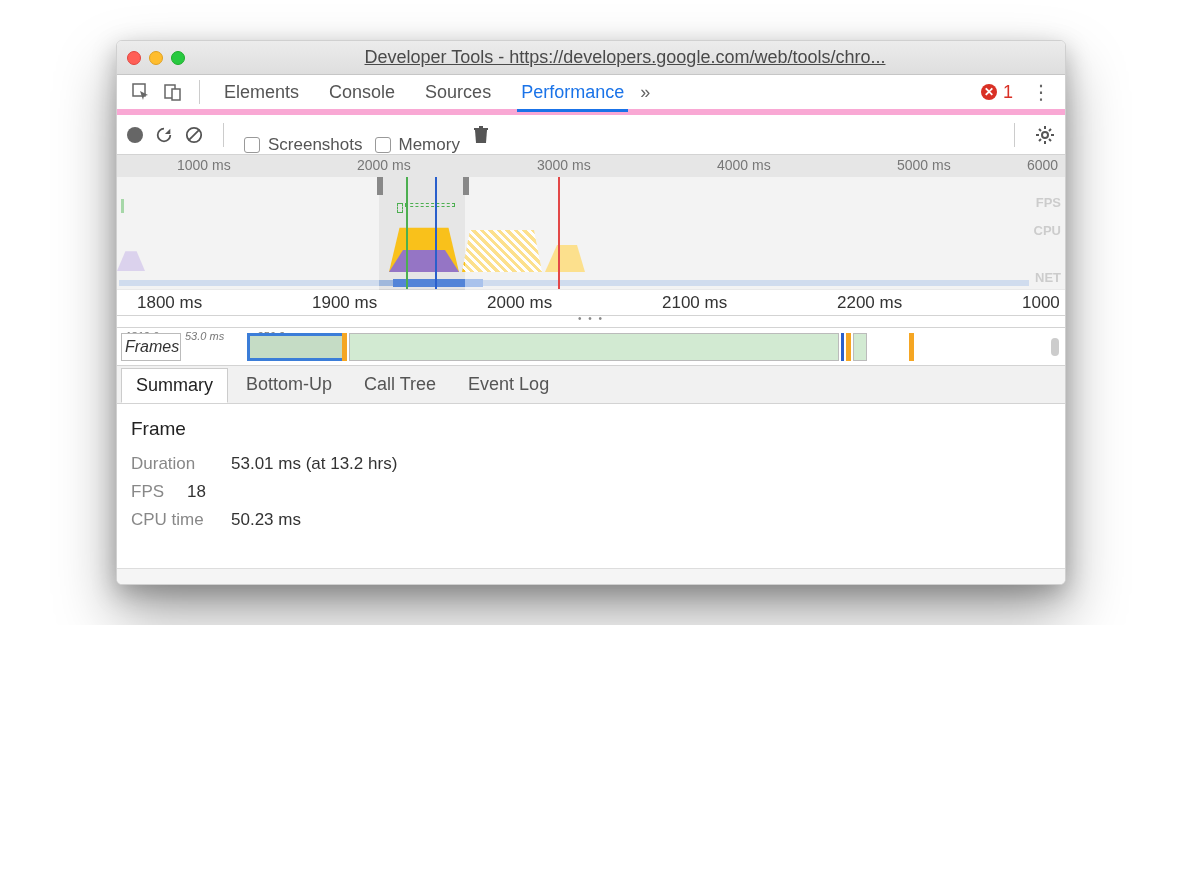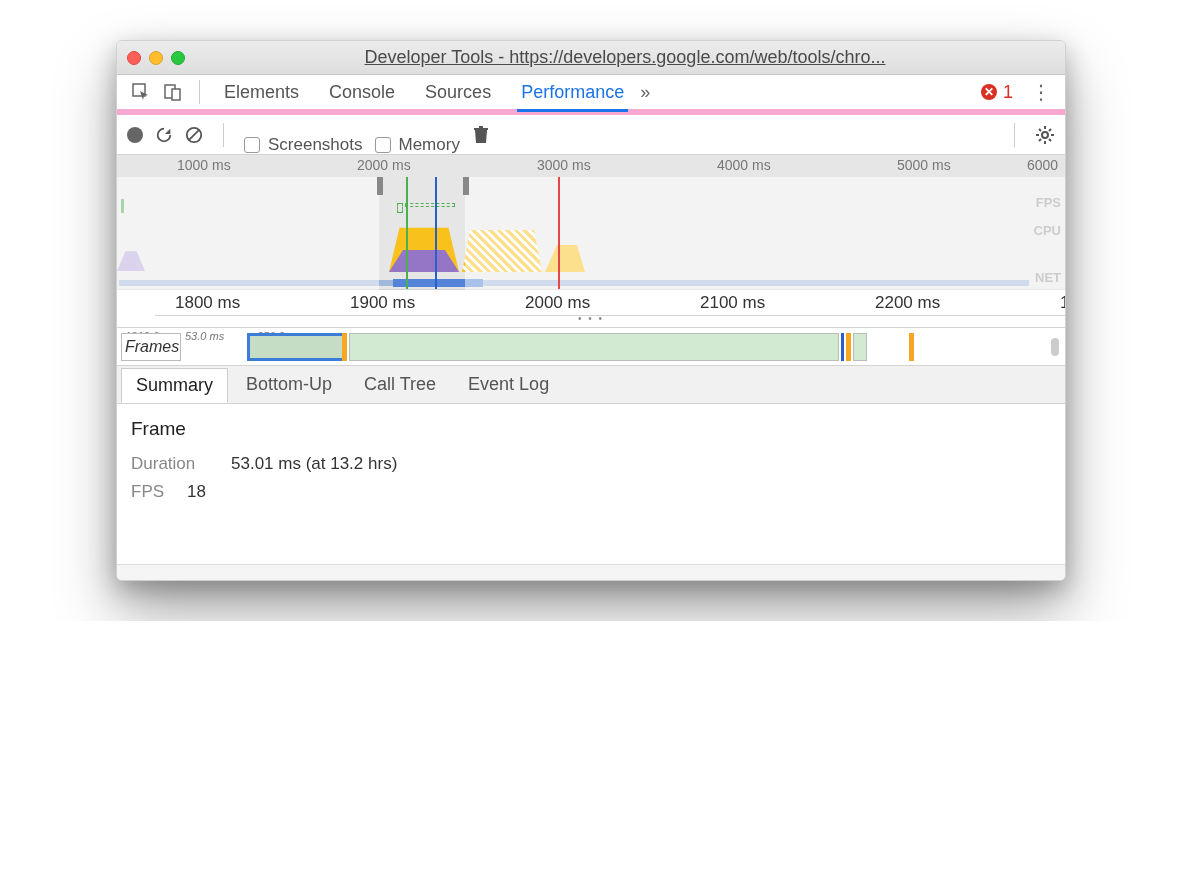--- a/index.html
+++ b/index.html
@@ -90,21 +90,20 @@
   .vline-r{position:absolute;top:22px;bottom:0;width:2px;background:#e34747;}
   
   .ruler {
     height:26px;
     border-bottom:1px solid #d3d3d3;
     display:flex;
     align-items:center;
     position:relative;
     font-size:17px;
     color:#333;
-    margin-left:38px;
   }
   .ruler span{position:absolute;}
   .dots{height:12px;text-align:center;color:#888;border-bottom:1px solid #d3d3d3;font-size:10px;letter-spacing:2px;line-height:6px;}
   
   .frames-row{
     height:38px;
     display:flex;
     align-items:center;
     border-bottom:1px solid #d3d3d3;
     position:relative;
@@ -293,15 +292,19 @@
   <div class="detail-body">
     <h3>Frame</h3>
     <div class="kv">
       <span class="k">Duration</span>
       <span>53.01 ms (at 13.2 hrs)</span>
     </div>
     <div class="kv">
       <span class="k" style="min-width:40px">FPS</span>
       <span>18</span>
     </div>
+    <div class="kv">
+      <span class="k">CPU time</span>
+      <span>50.23 ms</span>
+    </div>
   </div>
   <div class="footer-gap"></div>
 </div>
 
 </body></html>

